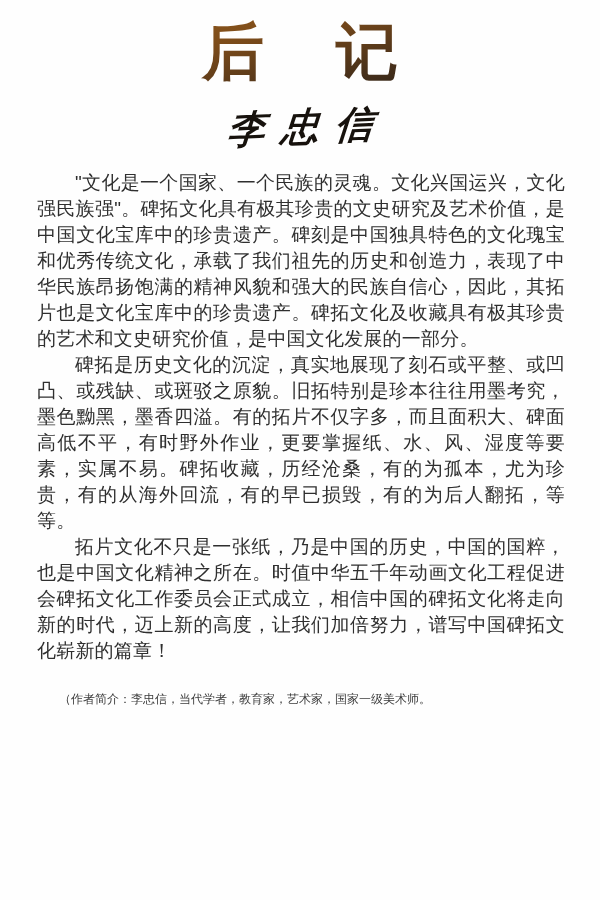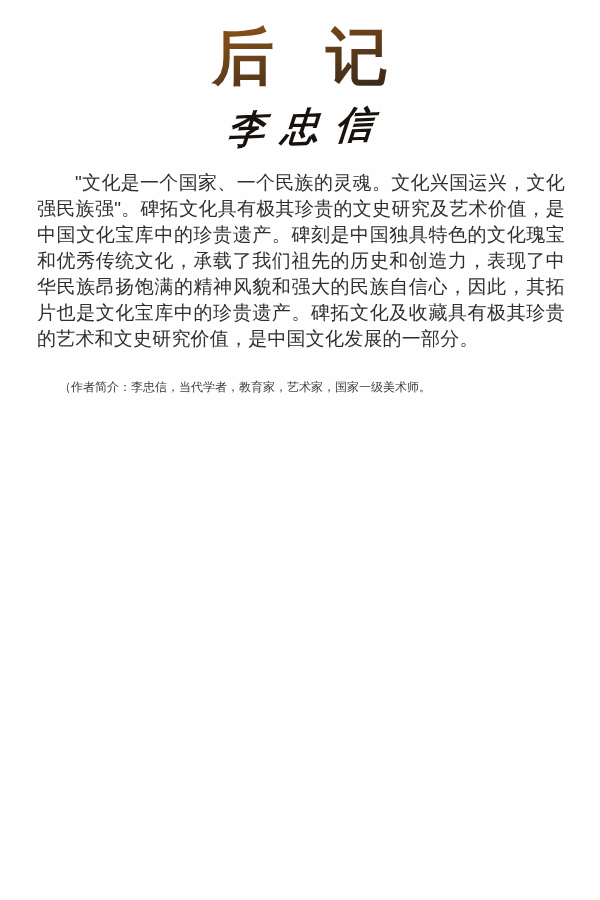--- a/index.html
+++ b/index.html
@@ -10,21 +10,21 @@
     height: 900px;
     margin: 0 auto;
     background: #fefefe;
     overflow: hidden;
     font-family: "Liberation Sans", sans-serif;
     color: #2e2e2e;
   }
   .title {
     margin-top: 18px;
     text-align: center;
-    font-family: Liberation Sans, sans-serif;
+    font-family: Liberation Mono, monospace;
     font-size: 62px;
     font-weight: 700;
     letter-spacing: 0.28em;
     text-indent: 0.28em; 
     line-height: 1.25;
     color: #5a3a1c; 
   }
   @supports ((-webkit-background-clip: text) or (background-clip: text)) {
     .title {
       background: linear-gradient(165deg, #a3661f 0%, #7d4c1a 35%, #3c2a1a 70%, #1c140e 100%);
@@ -75,20 +75,22 @@
 <body>
 
 <div class="page">
 
   <h1 class="title">后 记</h1>
 
   <div class="signature">李忠信</div>
 
   <div class="body-text">
     <p>"文化是一个国家、一个民族的灵魂。文化兴国运兴，文化强民族强"。碑拓文化具有极其珍贵的文史研究及艺术价值，是中国文化宝库中的珍贵遗产。碑刻是中国独具特色的文化瑰宝和优秀传统文化，承载了我们祖先的历史和创造力，表现了中华民族昂扬饱满的精神风貌和强大的民族自信心，因此，其拓片也是文化宝库中的珍贵遗产。碑拓文化及收藏具有极其珍贵的艺术和文史研究价值，是中国文化发展的一部分。</p>
+    <p>碑拓是历史文化的沉淀，真实地展现了刻石或平整、或凹凸、或残缺、或斑驳之原貌。旧拓特别是珍本往往用墨考究，墨色黝黑，墨香四溢。有的拓片不仅字多，而且面积大、碑面高低不平，有时野外作业，更要掌握纸、水、风、湿度等要素，实属不易。碑拓收藏，历经沧桑，有的为孤本，尤为珍贵，有的从海外回流，有的早已损毁，有的为后人翻拓，等等。</p>
+    <p>拓片文化不只是一张纸，乃是中国的历史，中国的国粹，也是中国文化精神之所在。时值中华五千年动画文化工程促进会碑拓文化工作委员会正式成立，相信中国的碑拓文化将走向新的时代，迈上新的高度，让我们加倍努力，谱写中国碑拓文化崭新的篇章！</p>
   </div>
 
   <div class="footnote">
     <p class="fn-intro">（作者简介：李忠信，当代学者，教育家，艺术家，国家一级美术师。</p>
 
   </div>
 
 </div>
 
 </body></html>

